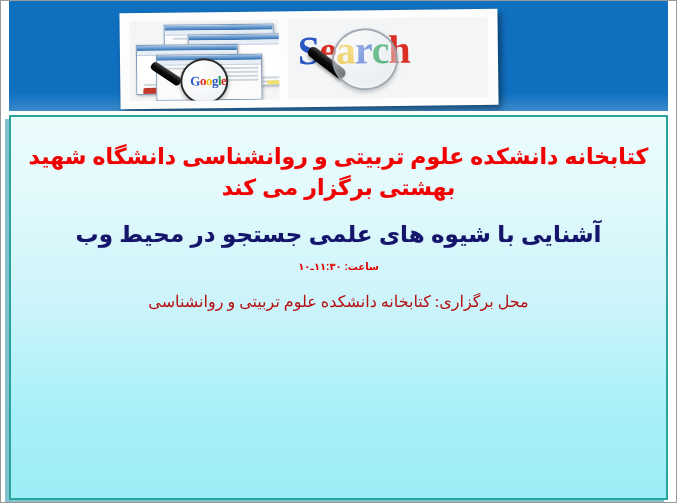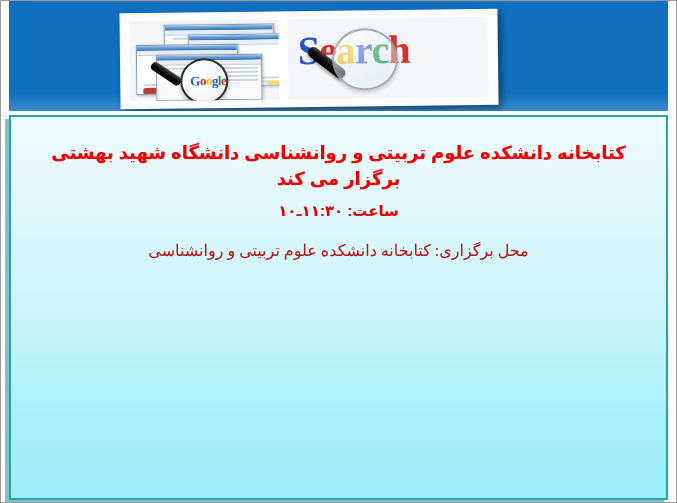--- a/index.html
+++ b/index.html
@@ -183,21 +183,21 @@
     border: 2px solid #2aa39a;
     background: linear-gradient(to bottom, #ecfcfd 0%, #e4fafc 18%, #cdf4fa 48%, #a8f0f8 78%, #9cedf7 100%);
     box-shadow: -4px 4px 0 rgba(30,140,170,0.55);
     padding: 16px 8px 0 8px;
     text-align: center;
   }
 
   .headline {
     color: #f00000;
     font-weight: 700;
-    font-size: 18px;
+    font-size: 22px;
     line-height: 1.42;
     margin: 8px 2px 4px 2px;
     text-shadow: 0 0 1px rgba(240,0,0,0.35);
   }
 
   .subhead {
     color: #14146b;
     font-weight: 700;
     font-size: 23px;
     line-height: 1.35;
@@ -208,21 +208,21 @@
   .detail-date {
     color: #ee0000;
     font-weight: 700;
     font-size: 15px;
     margin: 20px 0 2px 0;
     line-height: 1.5;
   }
   .detail-time {
     color: #e20000;
     font-weight: 700;
-    font-size: 15px;
+    font-size: 10px;
     margin: 8px 0 16px 0;
     line-height: 1.5;
   }
   .detail-place {
     color: #b51010;
     font-weight: 400;
     font-size: 16px;
     margin: 14px 0 0 0;
     line-height: 1.5;
     font-family: "Liberation Serif", "DejaVu Serif", serif;
@@ -298,20 +298,21 @@
         </div>
       </div>
 
     </div>
   </div>
 
   <div class="panel">
 
     <div class="headline">کتابخانه دانشکده علوم تربیتی و روانشناسی دانشگاه شهید بهشتی برگزار می کند</div>
 
+    <div class="subhead">آشنایی با شیوه های علمی جستجو در محیط وب</div>
 
 
     <div class="detail-time">ساعت: ۱۱:۳۰ـ۱۰</div>
 
     <div class="detail-place">محل برگزاری: کتابخانه دانشکده علوم تربیتی و روانشناسی</div>
 
   </div>
 
 </div>
 

